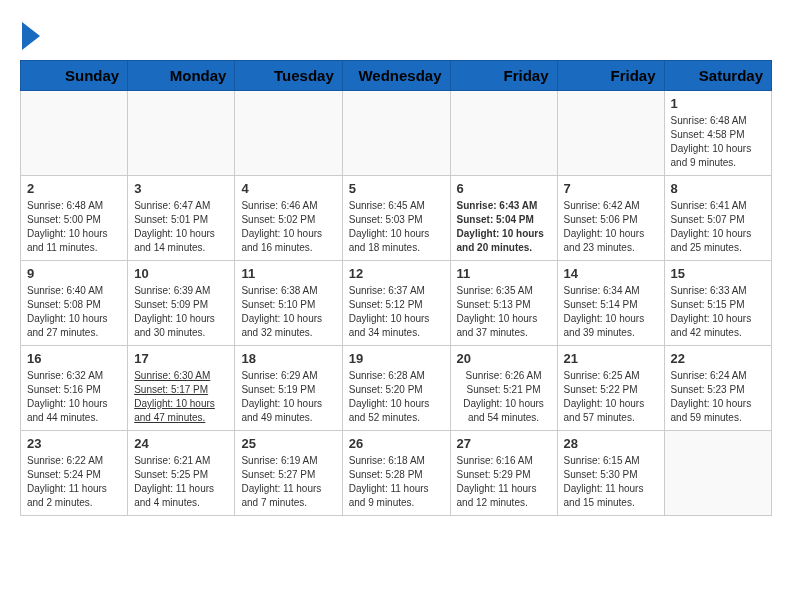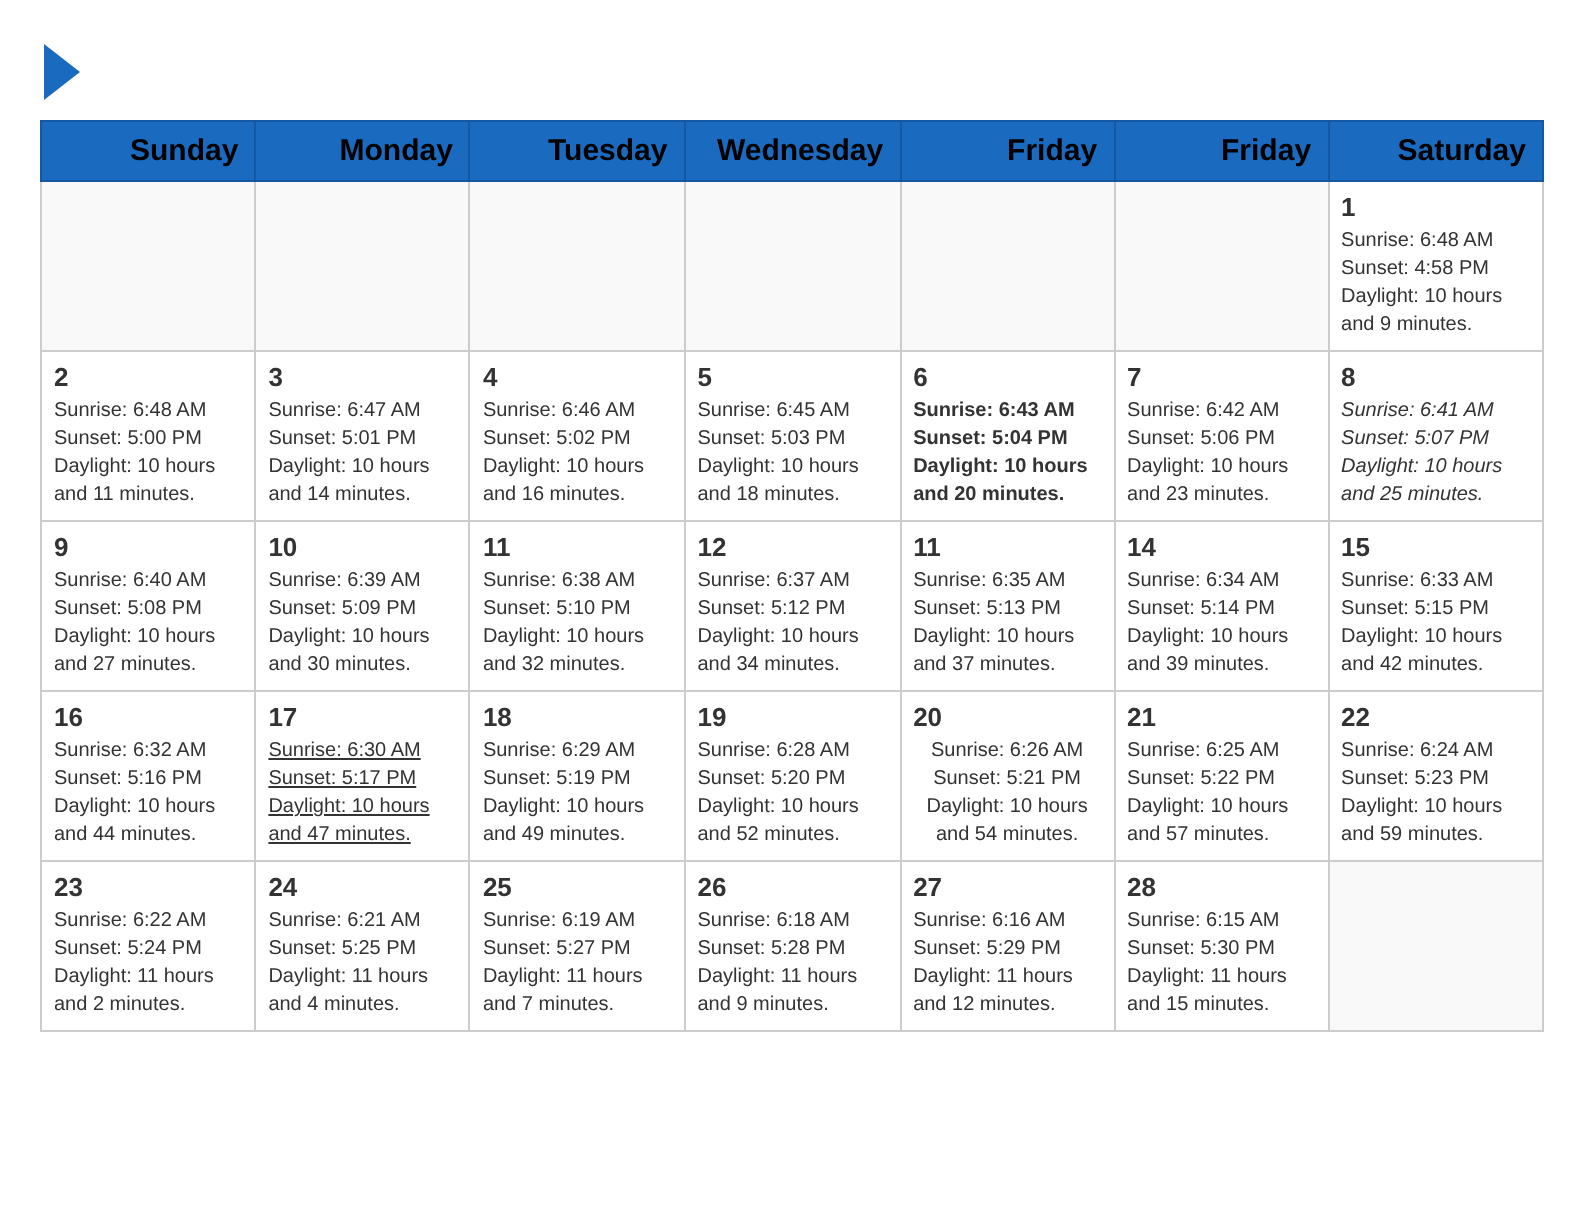--- a/index.html
+++ b/index.html
@@ -180,21 +180,21 @@
         </td>
         <td>
           <span class="day-num">7</span>
           <div class="day-info" style="white-space: pre-line;">Sunrise: 6:42 AM
 Sunset: 5:06 PM
 Daylight: 10 hours
 and 23 minutes.</div>
         </td>
         <td>
           <span class="day-num">8</span>
-          <div class="day-info" style="white-space: pre-line; font-style: italic;">Sunrise: 6:41 AM
+          <div class="day-info" style="white-space: pre-line;">Sunrise: 6:41 AM
 Sunset: 5:07 PM
 Daylight: 10 hours
 and 25 minutes.</div>
         </td>
       </tr>
       <tr class="week-row">
         <td>
           <span class="day-num">9</span>
           <div class="day-info" style="white-space: pre-line;">Sunrise: 6:40 AM
 Sunset: 5:08 PM

